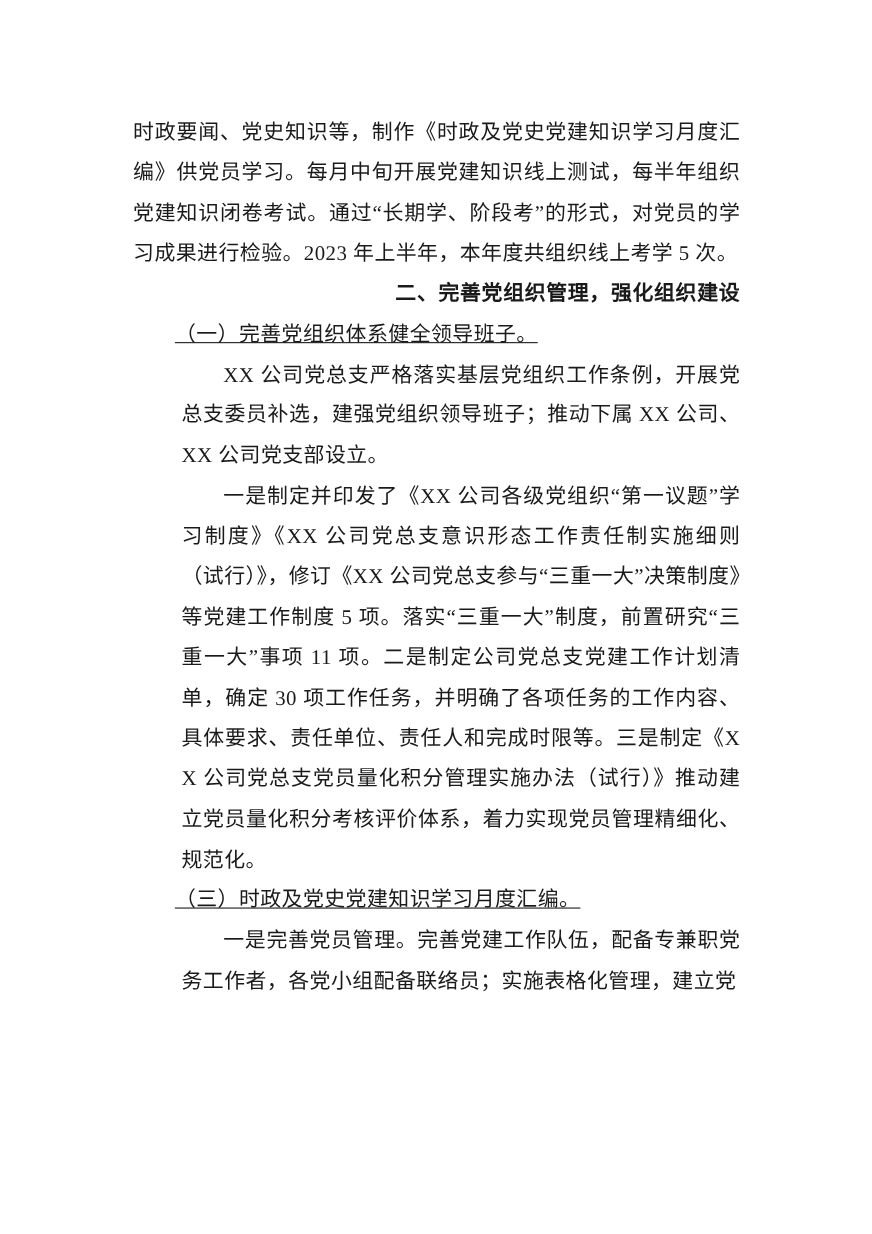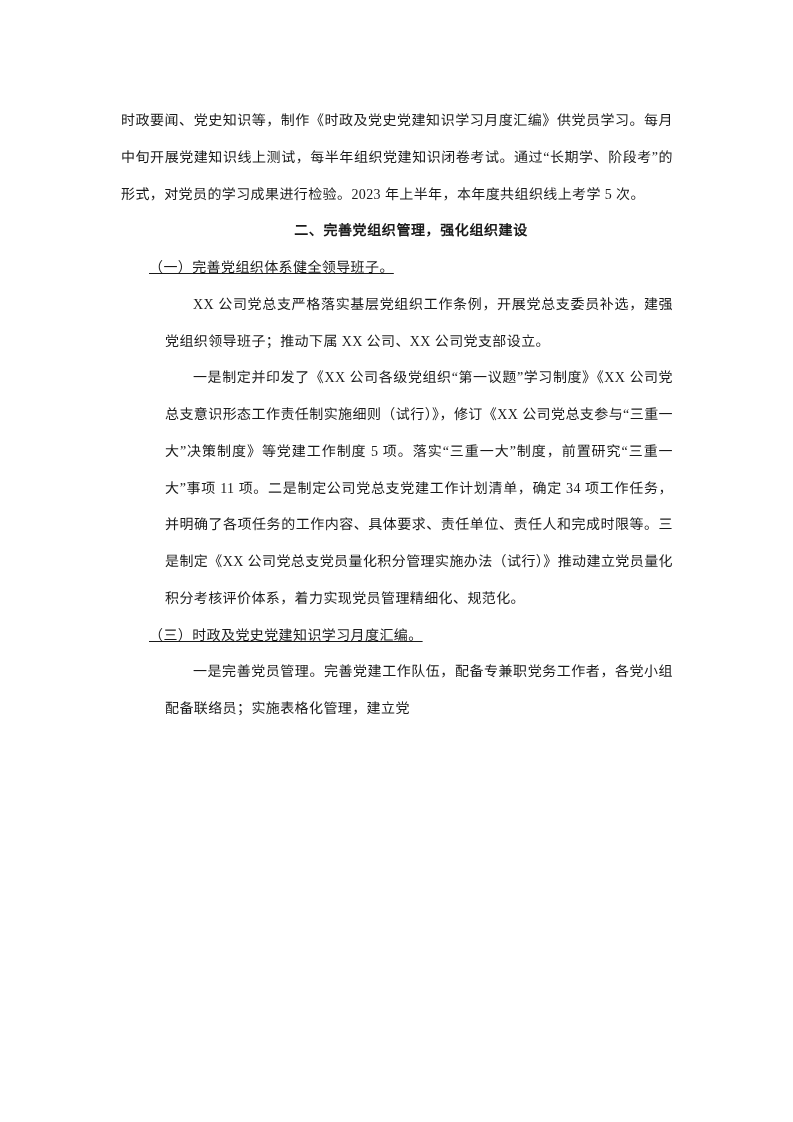--- a/index.html
+++ b/index.html
@@ -20,41 +20,41 @@
 
   .text-content {
     position: absolute;
     left: 121px;
     top: 103px;
     width: 552px;
   }
 
   .para {
     font-family: "Liberation Serif", "DejaVu Serif", serif;
-    font-size: 14px;
+    font-size: 19px;
     line-height: 36.75px;
     color: #1a1a1a;
     text-align: justify;
     text-justify: inter-character;
     word-break: break-all;
     letter-spacing: 0.4px;
   }
 
   
   .para.indent { text-indent: 2em; margin-left: 44px; }
 
   
   .para.continued { text-indent: 0; }
 
   
   .para.heading-hei {
-    font-family: Liberation Mono, monospace;
+    font-family: Liberation Serif, serif;
     font-weight: bold;
     text-indent: 2em;
-    text-align: center;
+    text-align: right;
     letter-spacing: 0.6px;
   }
 
   
   .para.heading-kai {
     font-family: "Liberation Serif", "DejaVu Serif", serif;
     font-weight: 500;
     text-indent: 2em;
     text-align: left;
     text-decoration: underline;
@@ -68,20 +68,20 @@
 
     <p class="para continued">时政要闻、党史知识等，制作《时政及党史党建知识学习月度汇编》供党员学习。每月中旬开展党建知识线上测试，每半年组织党建知识闭卷考试。通过“长期学、阶段考”的形式，对党员的学习成果进行检验。2023 年上半年，本年度共组织线上考学 5 次。</p>
 
     <p class="para heading-hei">二、完善党组织管理，强化组织建设</p>
 
     <p class="para heading-kai">（一）完善党组织体系健全领导班子。</p>
 
     <p class="para indent">XX 公司党总支严格落实基层党组织工作条例，开展党总支委员补选，建强党组织领导班子；推动下属 XX 公司、XX 公司党支部设立。</p>
 
 
-    <p class="para indent">一是制定并印发了《XX 公司各级党组织“第一议题”学习制度》《XX 公司党总支意识形态工作责任制实施细则（试行）》，修订《XX 公司党总支参与“三重一大”决策制度》等党建工作制度 5 项。落实“三重一大”制度，前置研究“三重一大”事项 11 项。二是制定公司党总支党建工作计划清单，确定 34 项工作任务，并明确了各项任务的工作内容、具体要求、责任单位、责任人和完成时限等。三是制定《XX 公司党总支党员量化积分管理实施办法（试行）》推动建立党员量化积分考核评价体系，着力实现党员管理精细化、规范化。</p>
+    <p class="para indent">一是制定并印发了《XX 公司各级党组织“第一议题”学习制度》《XX 公司党总支意识形态工作责任制实施细则（试行）》，修订《XX 公司党总支参与“三重一大”决策制度》等党建工作制度 5 项。落实“三重一大”制度，前置研究“三重一大”事项 11 项。二是制定公司党总支党建工作计划清单，确定 30 项工作任务，并明确了各项任务的工作内容、具体要求、责任单位、责任人和完成时限等。三是制定《XX 公司党总支党员量化积分管理实施办法（试行）》推动建立党员量化积分考核评价体系，着力实现党员管理精细化、规范化。</p>
 
     <p class="para heading-kai">（三）时政及党史党建知识学习月度汇编。</p>
 
     <p class="para indent">一是完善党员管理。完善党建工作队伍，配备专兼职党务工作者，各党小组配备联络员；实施表格化管理，建立党</p>
 
   </div>
 </div>
 
 </body></html>

